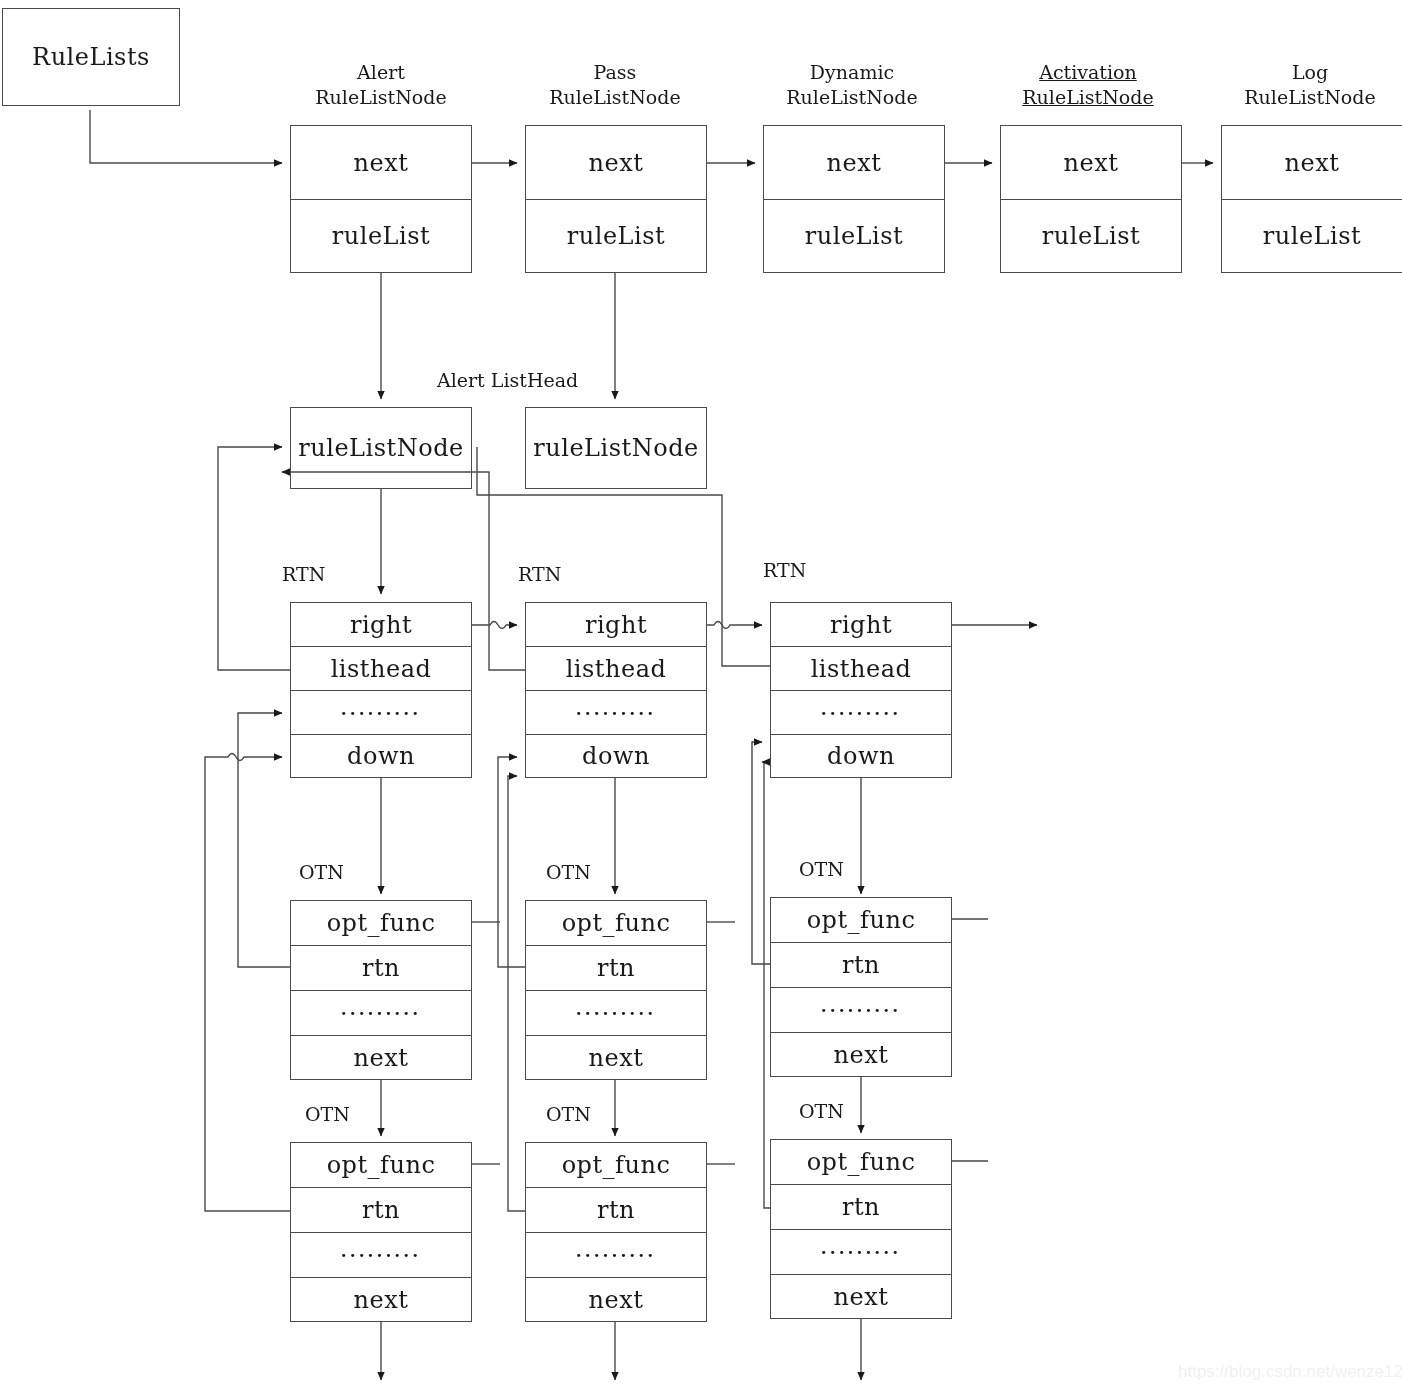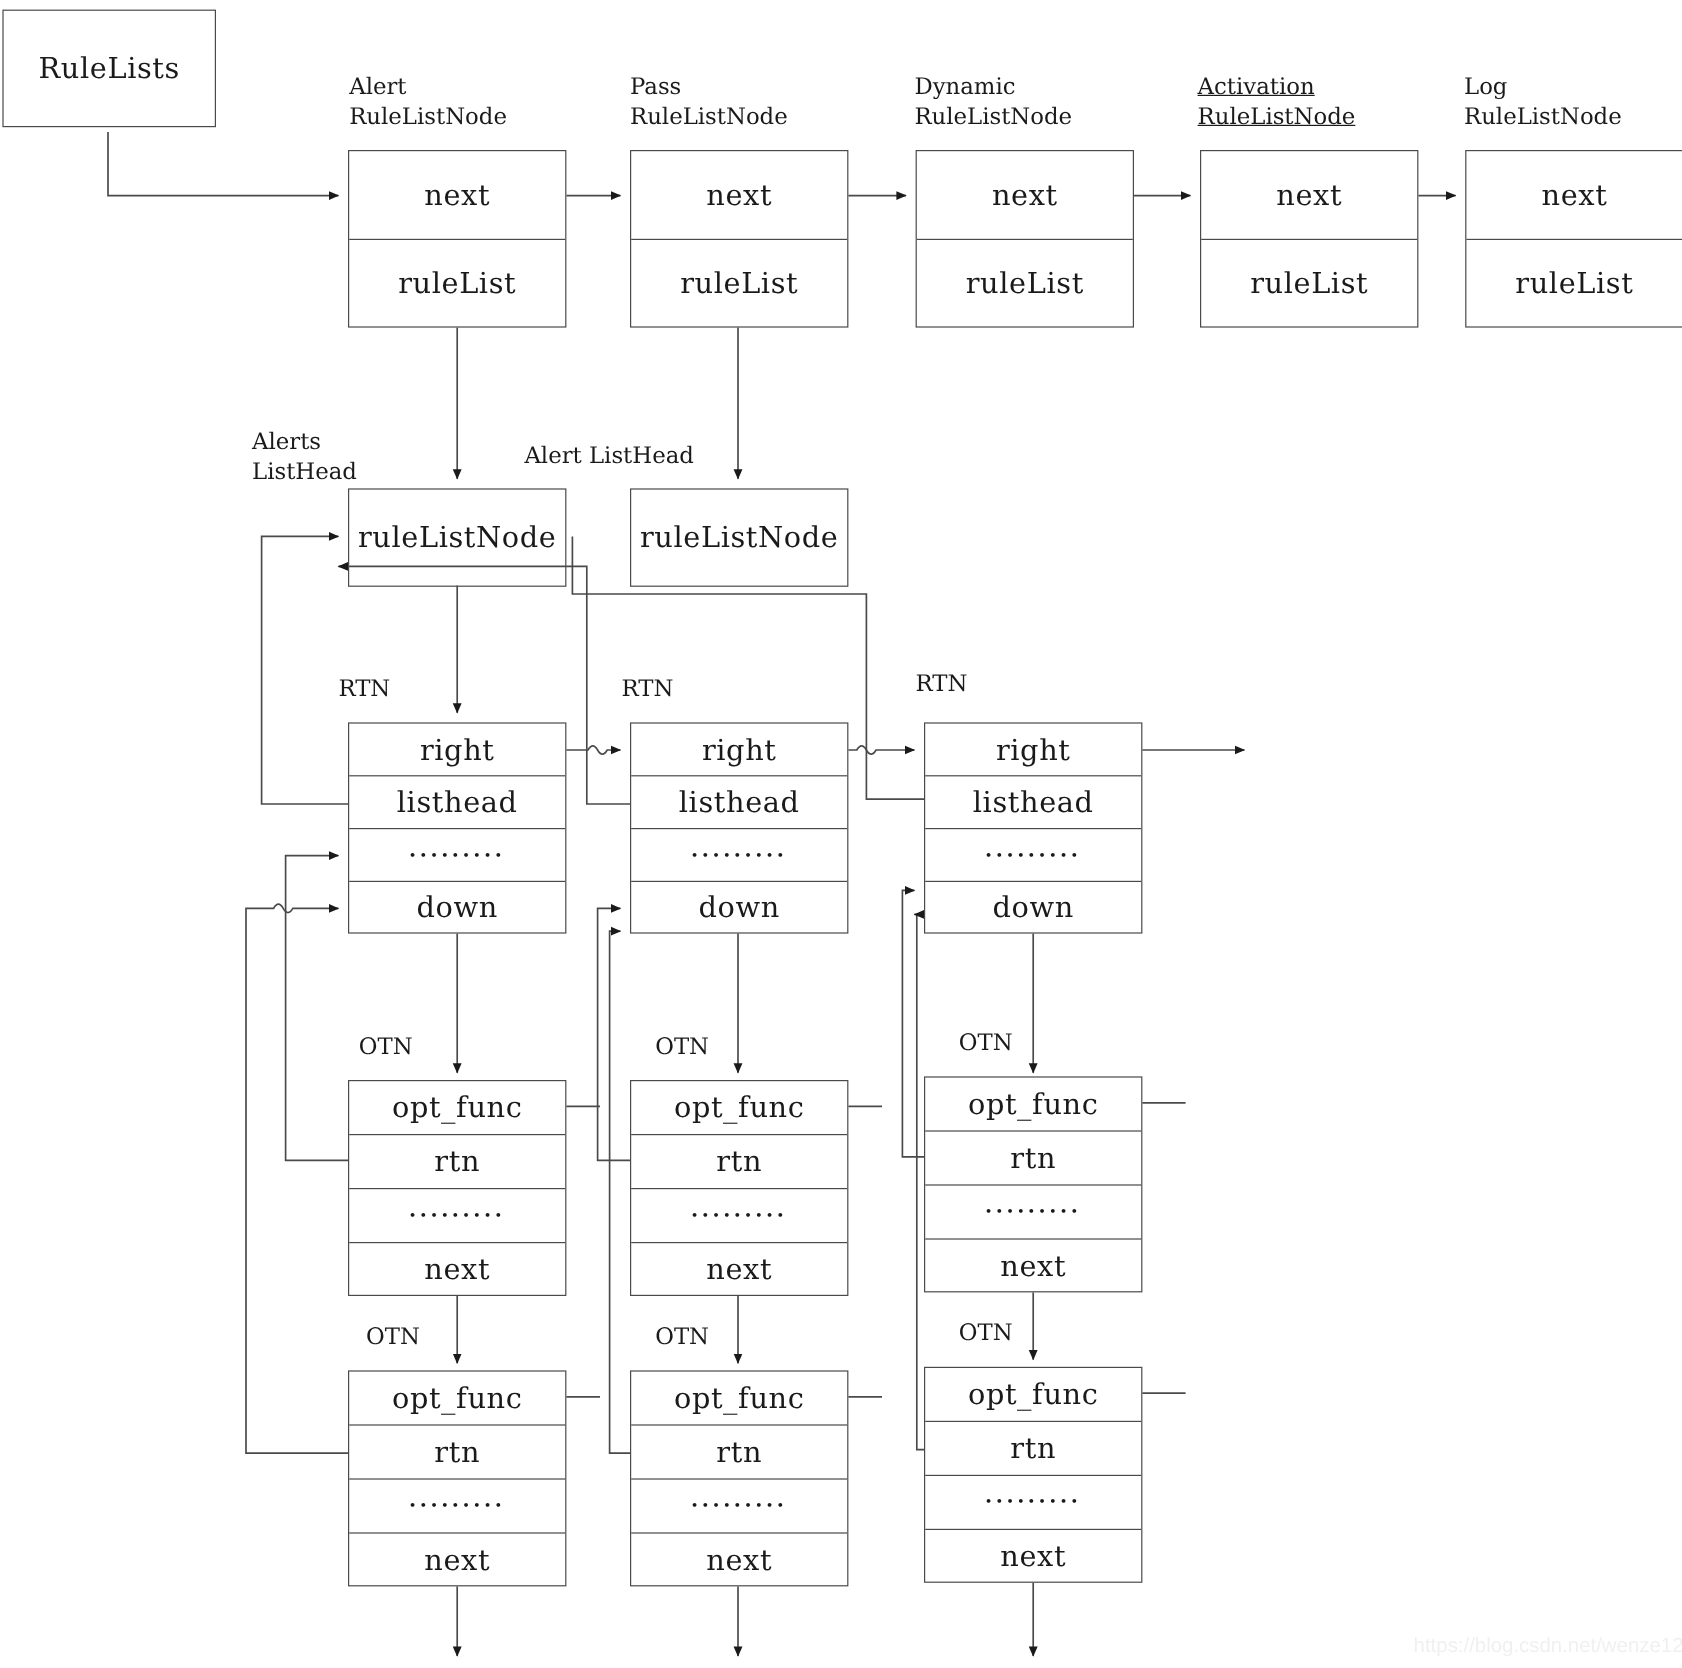--- a/index.html
+++ b/index.html
@@ -40,21 +40,21 @@
     font-size: 24px;
     letter-spacing: 0.5px;
     color: #1a1a1a;
     font-family: "DejaVu Serif", "Liberation Serif", serif;
   }
   .cell.last { border-bottom: none; }
   .caption {
     position: absolute;
     font-size: 19px;
     color: #1a1a1a;
-    text-align: left;
+    text-align: center;
     line-height: 1.33;
     white-space: pre-line;
     font-family: "DejaVu Serif", "Liberation Serif", serif;
   }
   .caption.left { text-align: left; }
   .dots {
     letter-spacing: 3px;
     font-weight: bold;
     font-size: 17px;
   }
@@ -173,22 +173,20 @@
   <div class="box" style="left:1000px; top:125px; width:182px; height:148px;">
     <div class="cell" style="left:0; top:0; width:180px; height:74px;">next</div>
     <div class="cell last" style="left:0; top:74px; width:180px; height:72px;">ruleList</div>
   </div>
 
   <div class="box" style="left:1221px; top:125px; width:182px; height:148px;">
     <div class="cell" style="left:0; top:0; width:180px; height:74px;">next</div>
     <div class="cell last" style="left:0; top:74px; width:180px; height:72px;">ruleList</div>
   </div>
 
-  <div class="caption left" style="left:210px; top:356px; width:160px;">Alerts
-ListHead</div>
   <div class="caption left" style="left:437px; top:368px; width:200px;">Alert ListHead</div>
 
   <div class="box" style="left:290px; top:407px; width:182px; height:82px;">
     <div class="cell last" style="left:0; top:0; width:180px; height:80px;">ruleListNode</div>
   </div>
   <div class="box" style="left:525px; top:407px; width:182px; height:82px;">
     <div class="cell last" style="left:0; top:0; width:180px; height:80px;">ruleListNode</div>
   </div>
 
   <div class="caption left" style="left:282px; top:562px; width:80px;">RTN</div>

